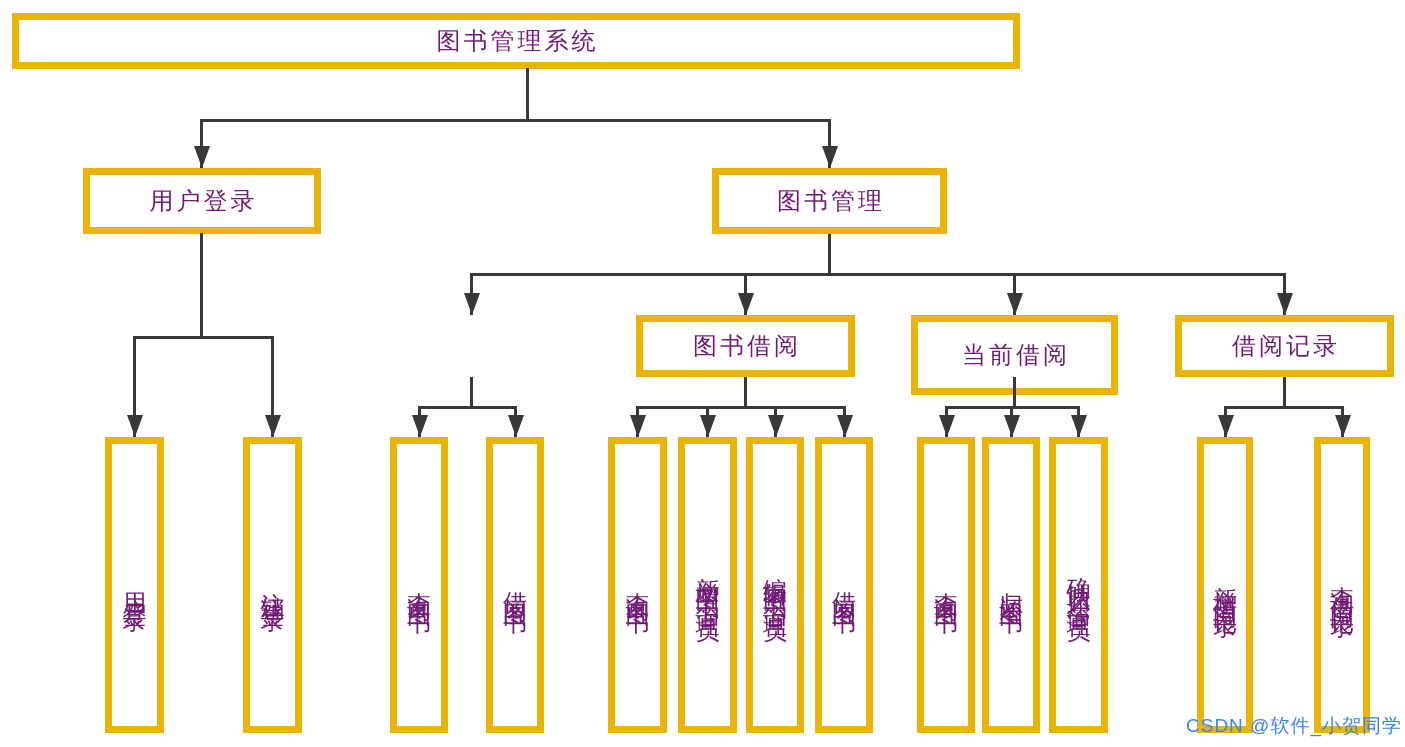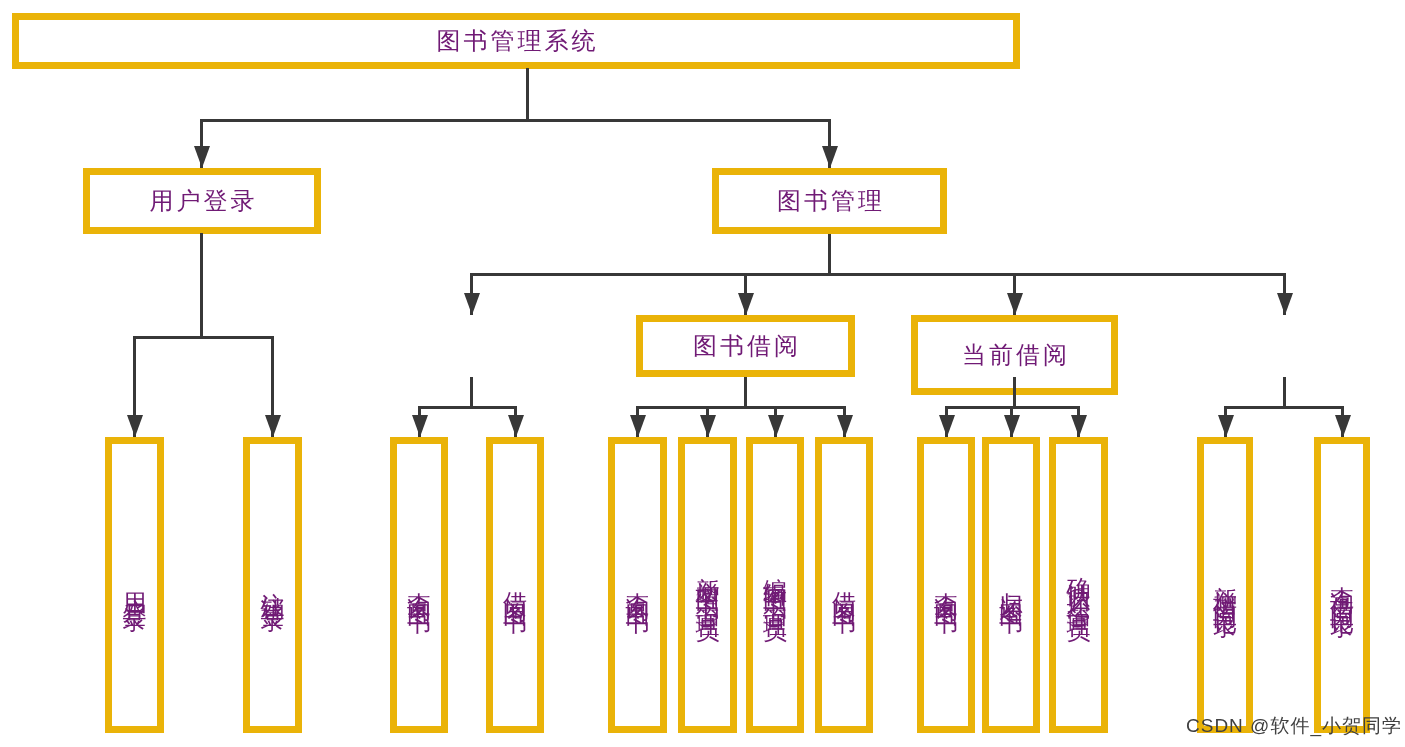--- a/index.html
+++ b/index.html
@@ -19,21 +19,21 @@
   .cl{position:absolute;background:#383838;}
   .drop{position:absolute;background:#383838;}
   .drop::after{
     content:"";position:absolute;left:50%;bottom:0;transform:translateX(-50%);
     width:0;height:0;border-style:solid;
     border-color:#383838 transparent transparent transparent;
     border-width:22px 8px 0 8px;
   }
   .watermark{
     position:absolute;left:1186px;top:713px;font-size:19px;letter-spacing:1px;
-    color:#404040;white-space:nowrap;z-index:10;
+    color:#3b82f6;white-space:nowrap;z-index:10;
   }
 </style>
 </head>
 <body>
 
 <div class="stage">
 
   <div class="box hbox" style="left:12px;top:13px;width:1008px;height:56px;">图书管理系统</div>
 
   <div class="cl" style="left:526px;top:68px;width:3px;height:52px;"></div>
@@ -51,20 +51,21 @@
 
   <div class="cl" style="left:828px;top:234px;width:3px;height:41px;"></div>
   <div class="cl" style="left:470px;top:273px;width:816px;height:3px;"></div>
   <div class="drop" style="left:470px;top:273px;width:3px;height:42px;"></div>
   <div class="drop" style="left:744px;top:273px;width:3px;height:42px;"></div>
   <div class="drop" style="left:1013px;top:273px;width:3px;height:42px;"></div>
   <div class="drop" style="left:1283px;top:273px;width:3px;height:42px;"></div>
 
   <div class="box hbox" style="left:636px;top:315px;width:219px;height:62px;">图书借阅</div>
   <div class="box hbox" style="left:911px;top:315px;width:207px;height:80px;">当前借阅</div>
+  <div class="box hbox" style="left:1175px;top:315px;width:219px;height:62px;">借阅记录</div>
 
   <div class="cl" style="left:470px;top:377px;width:3px;height:31px;"></div>
   <div class="cl" style="left:418px;top:406px;width:98px;height:3px;"></div>
   <div class="drop" style="left:418px;top:406px;width:3px;height:31px;"></div>
   <div class="drop" style="left:514px;top:406px;width:3px;height:31px;"></div>
 
   <div class="cl" style="left:744px;top:377px;width:3px;height:31px;"></div>
   <div class="cl" style="left:636px;top:406px;width:209px;height:3px;"></div>
   <div class="drop" style="left:636px;top:406px;width:3px;height:31px;"></div>
   <div class="drop" style="left:706px;top:406px;width:3px;height:31px;"></div>

